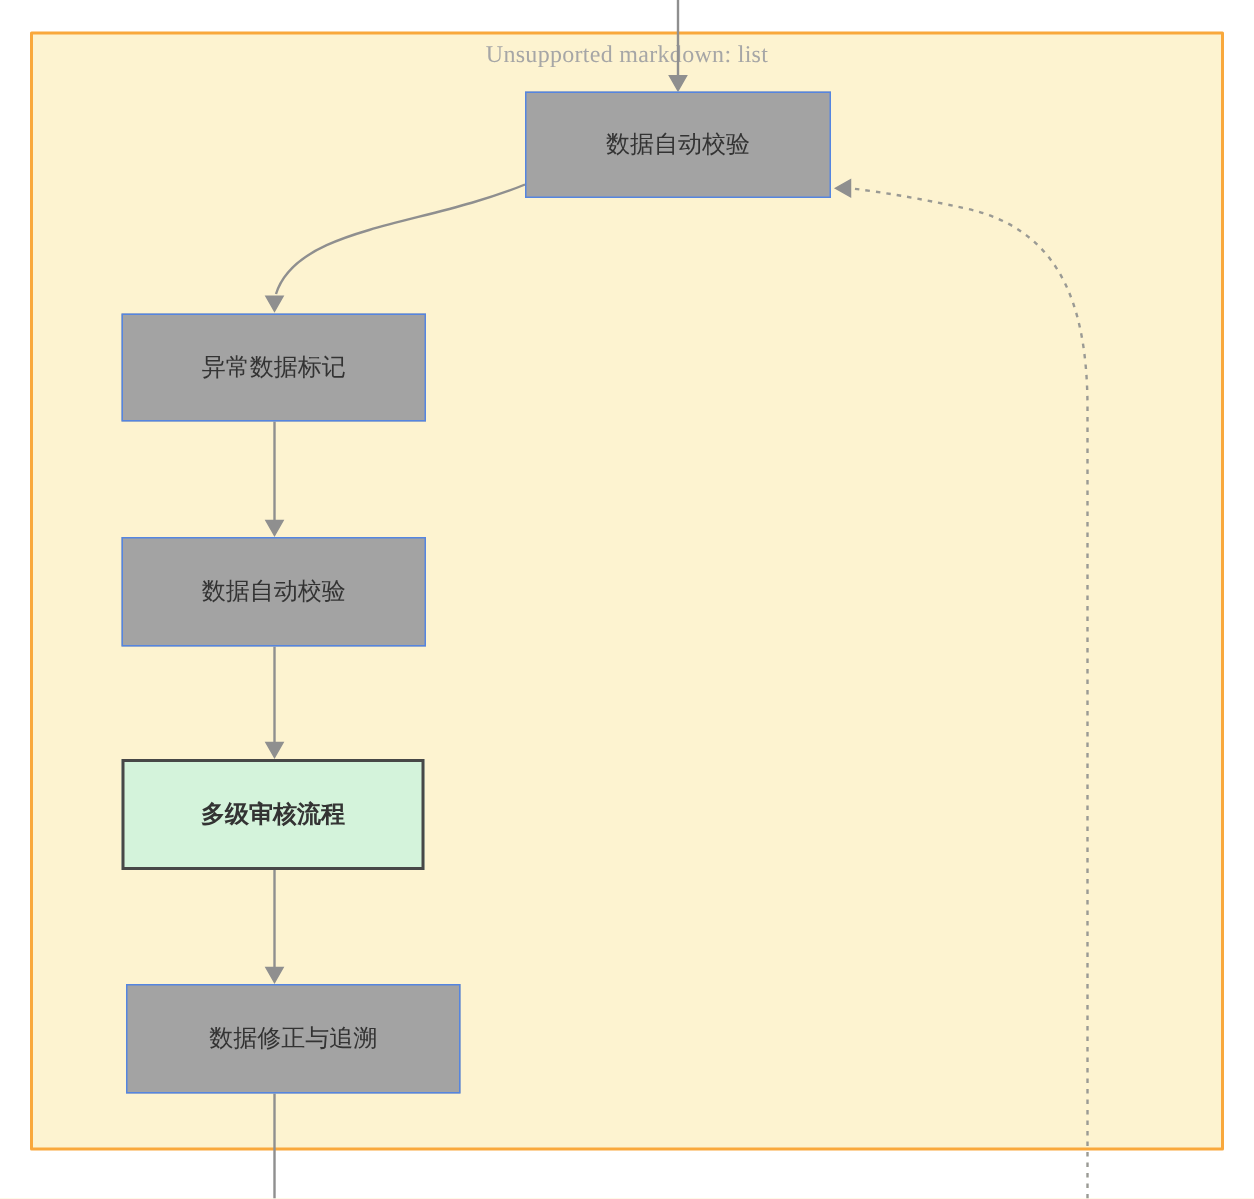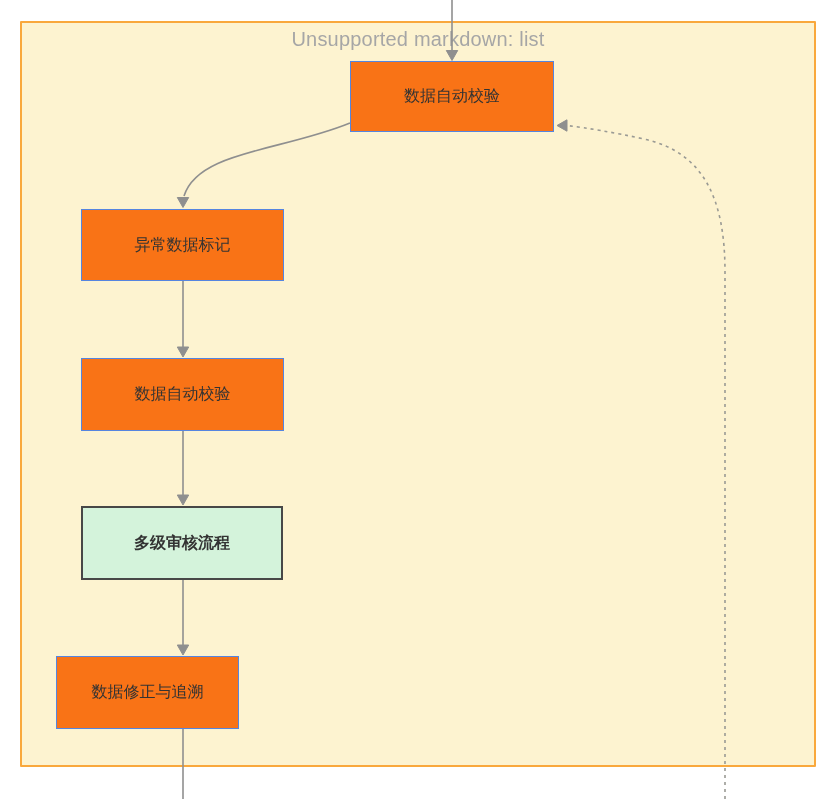--- a/index.html
+++ b/index.html
@@ -18,56 +18,57 @@
     width: 792px; height: 742px;
     background: #fdf3d0;
     border: 2px solid #f9a83c;
     border-radius: 1px;
     box-sizing: content-box;
   }
   .subgraph-label {
     position: absolute;
     top: 5px; left: 0; right: 0;
     text-align: center;
-    font-size: 20px;
+    font-size: 16px;
     color: #a6a6a6;
     letter-spacing: 0.2px;
+    font-family: Liberation Serif, serif;
   }
 
   .edges-layer {
     position: absolute; left: 0; top: 0;
     width: 836px; height: 799px;
     pointer-events: none;
   }
 
   .node {
     position: absolute;
     box-sizing: border-box;
     display: flex;
     align-items: center;
     justify-content: center;
     font-size: 16px;
     color: #333333;
     text-align: center;
   }
   .node-blue {
-    background: #f97316;
+    background: #a3a3a3;
     border: 1.5px solid #5585e0;
   }
   .node-green {
     background: #d4f3db;
     border: 2px solid #474747;
     font-weight: bold;
   }
 
   .n1 { left: 350px; top: 61px;  width: 204px; height: 71px; }
   .n2 { left: 81px;  top: 209px; width: 203px; height: 72px; }
   .n3 { left: 81px;  top: 358px; width: 203px; height: 73px; }
   .n4 { left: 81px;  top: 506px; width: 202px; height: 74px; }
-  .n5 { left: 56px;  top: 656px; width: 183px; height: 73px; }
+  .n5 { left: 84px;  top: 656px; width: 223px; height: 73px; }
 </style>
 </head>
 <body>
 
 <div class="stage">
 
   <div class="subgraph">
     <div class="subgraph-label">Unsupported markdown: list</div>
   </div>
 

